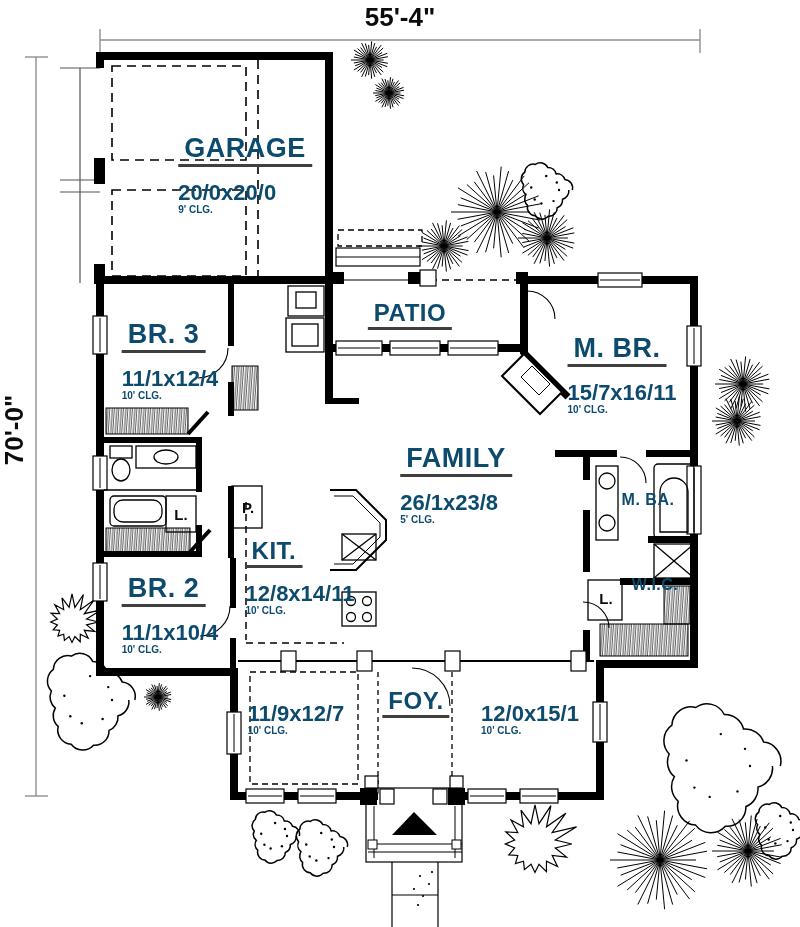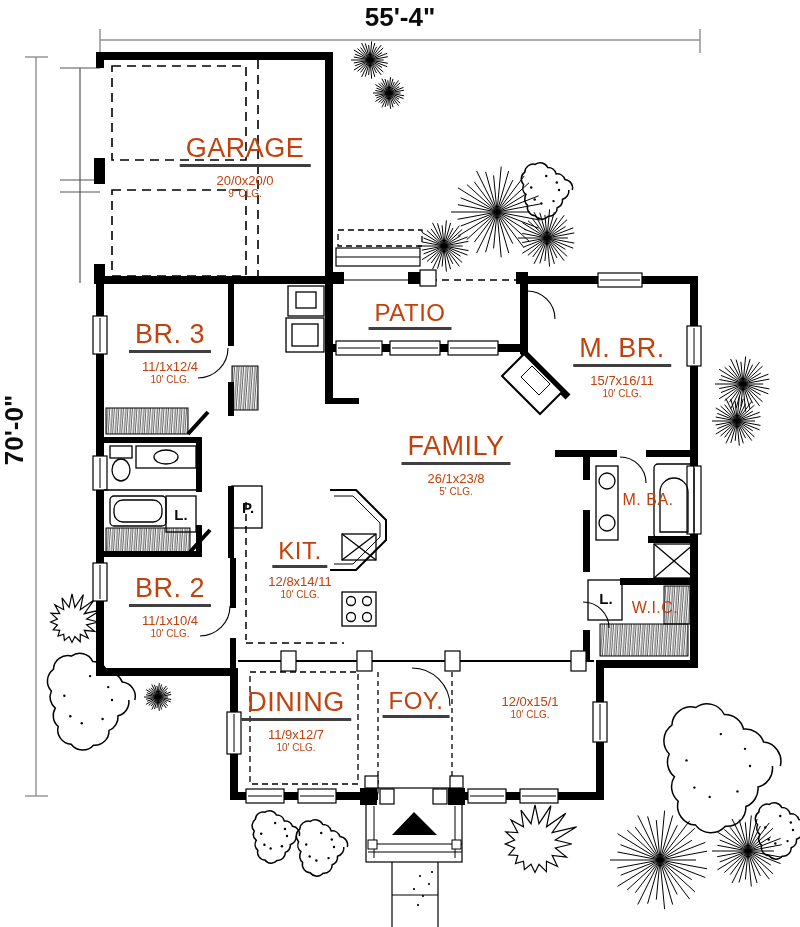--- a/index.html
+++ b/index.html
@@ -1,24 +1,24 @@
 <!DOCTYPE html>
 <html><head>
 <meta charset="utf-8">
 <style>
   html,body{margin:0;padding:0;background:#ffffff;}
   #canvas{position:relative;width:800px;height:927px;background:#fff;
           font-family:"Liberation Sans",sans-serif;overflow:hidden;}
   #plan{position:absolute;left:0;top:0;}
-  .room{position:absolute;transform:translateX(-50%);text-align:center;color:#c2410c;
-        font-weight:400;white-space:nowrap;line-height:1.05;z-index:5;}
+  .room{position:absolute;transform:translateX(-50%);color:#0c4a6e;
+        font-weight:700;white-space:nowrap;line-height:1.05;z-index:5;}
   .rname{font-size:27px;letter-spacing:.5px;}
   .rname.u{display:inline-block;border-bottom:3px solid #3f3f3f;padding:0 6px 2px;}
   .f25{font-size:24px;} .f24{font-size:16px;}
-  .rsize{font-size:13px;margin-top:7px;}
+  .rsize{font-size:22px;margin-top:14px;}
   .rclg{font-size:10px;margin-top:1px;}
   .closet{position:absolute;font-weight:700;font-size:15px;color:#0c0c0c;
           transform:translate(-50%,-50%);z-index:5;}
   .dim-top{position:absolute;left:400px;top:2px;transform:translateX(-50%);
            font-size:26px;font-weight:700;color:#0c0c0c;z-index:5;}
   .dim-left{position:absolute;left:14px;top:430px;transform:translate(-50%,-50%) rotate(-90deg);
             font-size:26px;font-weight:700;color:#0c0c0c;z-index:5;}
 </style>
 </head>
 <body>
@@ -322,21 +322,21 @@
     <div class="rsize">11/1x12/4</div>
     <div class="rclg">10' CLG.</div>
   </div>
 
   <div class="room" style="left:622px;top:334px;">
     <div class="rname u">M. BR.</div>
     <div class="rsize">15/7x16/11</div>
     <div class="rclg">10' CLG.</div>
   </div>
 
-  <div class="room" style="left:456px;top:432px;">
+  <div class="room" style="left:456px;top:444px;">
     <div class="rname u">FAMILY</div>
     <div class="rsize">26/1x23/8</div>
     <div class="rclg">5' CLG.</div>
   </div>
 
   <div class="room" style="left:648px;top:492px;">
     <div class="rname f24">M. BA.</div>
   </div>
 
   <div class="room" style="left:300px;top:538px;">
@@ -344,26 +344,25 @@
     <div class="rsize">12/8x14/11</div>
     <div class="rclg">10' CLG.</div>
   </div>
 
   <div class="room" style="left:170px;top:574px;">
     <div class="rname u">BR. 2</div>
     <div class="rsize">11/1x10/4</div>
     <div class="rclg">10' CLG.</div>
   </div>
 
-  <div class="room" style="left:655px;top:600px;">
+  <div class="room" style="left:655px;top:577px;">
     <div class="rname f24">W.I.C.</div>
   </div>
 
   <div class="room" style="left:296px;top:688px;">
-    <div class="rname u">DINING</div>
     <div class="rsize">11/9x12/7</div>
     <div class="rclg">10' CLG.</div>
   </div>
 
   <div class="room" style="left:416px;top:688px;">
     <div class="rname u f25">FOY.</div>
   </div>
 
   <div class="room" style="left:530px;top:688px;">
     <div class="rsize">12/0x15/1</div>

